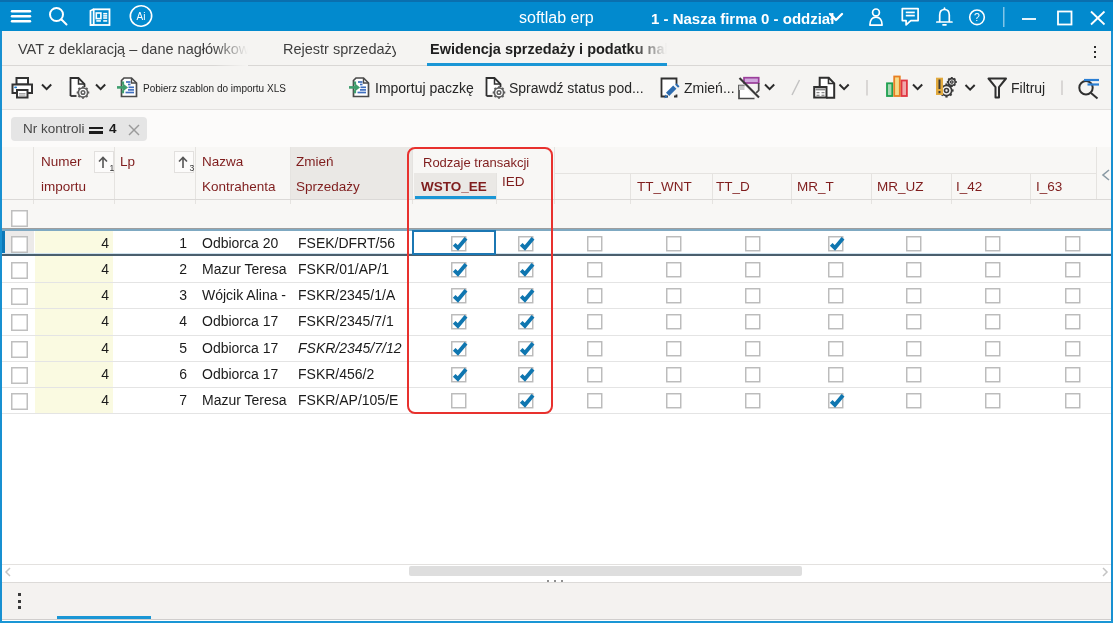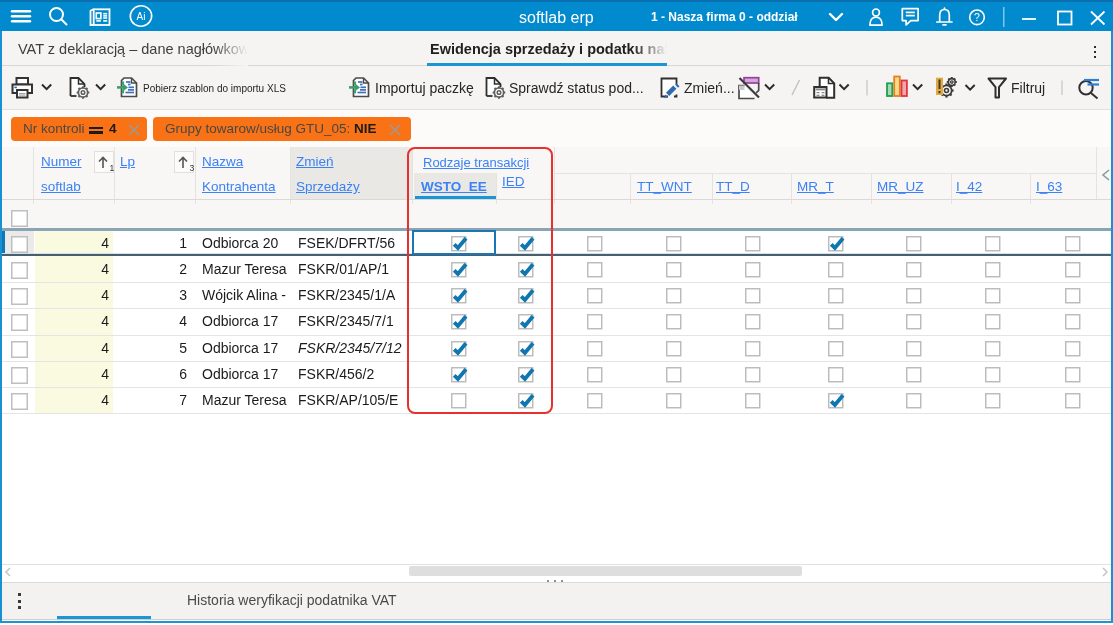--- a/index.html
+++ b/index.html
@@ -24,39 +24,39 @@
 .tab.active { font-weight:bold; color:#1f1f1f; }
 .tab .fade { position:absolute; right:0; top:0; width:34px; height:35px; background:linear-gradient(to right, rgba(245,244,242,0), #f5f4f2); }
 .tabline { left:427px; top:62.5px; width:240px; height:3.5px; background:#1a96d5; }
 
 
 .toolbar { left:2px; top:66px; width:1109px; height:44px; background:#f5f4f2; border-bottom:1px solid #e3e1df; }
 .ttxt { position:absolute; top:67px; height:43px; line-height:43px; font-size:14px; color:#262626; white-space:nowrap; }
 
 
 .chiprow { left:2px; top:110px; width:1109px; height:37px; background:#fcfbfa; }
-.chip { position:absolute; top:117px; height:24px; background:#f97316; border-radius:4px; font-size:13.5px; color:#474747; line-height:24px; white-space:nowrap; }
+.chip { position:absolute; top:117px; height:24px; background:#e5e5e5; border-radius:4px; font-size:13.5px; color:#474747; line-height:24px; white-space:nowrap; }
 
 
 .hdr { position:absolute; background:#f8f7f5; }
-.hdrtxt { position:absolute; font-size:13.5px; color:#3b82f6; white-space:nowrap;text-decoration:underline; }
+.hdrtxt { position:absolute; font-size:13.5px; color:#7f1d1d; white-space:nowrap; }
 .vline { position:absolute; width:1px; background:#e5e3e0; }
 .cell { position:absolute; font-size:14px; color:#1b1b1b; white-space:nowrap; overflow:hidden; }
 .num { text-align:right; }
 .rowsep { position:absolute; left:2px; width:1109px; height:1px; background:#e4e4e4; }
 .ycell { position:absolute; left:35px; width:78px; background:#fafae1; }
 </style>
 </head>
 <body>
 <div class="win">
 
   <div class="abs titlebar"></div>
   <div class="abs titletop"></div>
   <div class="abs tb-txt" style="left:519px; top:9px; font-weight:500; font-size:16px;">softlab erp</div>
-  <div class="abs tb-txt" style="left:651px; top:9.5px; font-weight:bold; font-size:12px;">1 - Nasza firma 0 - oddział</div>
+  <div class="abs tb-txt" style="left:651px; top:9.5px; font-weight:bold; font-size:15px;">1 - Nasza firma 0 - oddział</div>
   <svg class="abs" style="left:0; top:0;" width="1113" height="31" viewBox="0 0 1113 31">
 
     <g stroke="#fff" stroke-width="2.4" stroke-linecap="round">
       <line x1="12" y1="11.3" x2="30" y2="11.3"></line>
       <line x1="12" y1="16.3" x2="30" y2="16.3"></line>
       <line x1="12" y1="21.3" x2="30" y2="21.3"></line>
     </g>
 
     <g stroke="#fff" stroke-width="2" fill="none" stroke-linecap="round">
       <circle cx="56.5" cy="14.5" r="6.5"></circle>
@@ -109,20 +109,21 @@
     <line x1="1022" y1="19" x2="1036" y2="19" stroke="#fff" stroke-width="1.8"></line>
     <rect x="1058" y="11.5" width="13.5" height="13" fill="none" stroke="#fff" stroke-width="1.8"></rect>
     <g stroke="#fff" stroke-width="1.8">
       <line x1="1091" y1="11.5" x2="1104.5" y2="24.5"></line>
       <line x1="1104.5" y1="11.5" x2="1091" y2="24.5"></line>
     </g>
   </svg>
 
   <div class="abs tabs"></div>
   <div class="abs tab" style="left:18px; width:230px;">VAT z deklaracją – dane nagłówkowe<div class="fade"></div></div>
+  <div class="abs tab" style="left:283px; width:113px;">Rejestr sprzedaży</div>
   <div class="abs tab active" style="left:430px; width:237px;">Ewidencja sprzedaży i podatku należne<div class="fade"></div></div>
   <div class="abs" style="left:1093.5px; top:45.5px; width:3px; height:14px;">
     <span style="position:absolute;left:0;top:0;width:2.6px;height:2.6px;background:#2b2b2b;"></span>
     <span style="position:absolute;left:0;top:5px;width:2.6px;height:2.6px;background:#2b2b2b;"></span>
     <span style="position:absolute;left:0;top:10px;width:2.6px;height:2.6px;background:#2b2b2b;"></span>
   </div>
   <div class="abs tabline"></div>
 
   <div class="abs toolbar"></div>
   <div class="abs ttxt" style="left:143px; font-size:10px;">Pobierz szablon do importu XLS</div>
@@ -284,37 +285,28 @@
     <span style="position:absolute; left:78px; top:9.5px; width:14px; height:2.6px; background:#1b1b1b;"></span>
     <span style="position:absolute; left:78px; top:14px; width:14px; height:2.6px; background:#1b1b1b;"></span>
     <b style="position:absolute; left:98px; top:0; color:#1b1b1b;">4</b>
     <svg style="position:absolute; left:117px; top:6.5px;" width="12" height="12" viewBox="0 0 12 12">
         <g stroke="#9a9a9a" stroke-width="1.4">
           <line x1="1" y1="1" x2="11" y2="11"></line>
           <line x1="11" y1="1" x2="1" y2="11"></line>
         </g>
       </svg>
   </div>
-  <div class="abs chip" style="left:153px; width:258px;">
-    <span style="position:absolute; left:12px; top:0;">Grupy towarow/usług GTU_05: <b style="color:#1b1b1b;">NIE</b></span>
-    <svg style="position:absolute; left:236px; top:6.5px;" width="12" height="12" viewBox="0 0 12 12">
-        <g stroke="#9a9a9a" stroke-width="1.4">
-          <line x1="1" y1="1" x2="11" y2="11"></line>
-          <line x1="11" y1="1" x2="1" y2="11"></line>
-        </g>
-      </svg>
-  </div>
 
   <div class="abs hdr" style="left:2px; top:147px; width:1109px; height:53px;"></div>
   <div class="abs" style="left:290px; top:147px; width:122px; height:53px; background:#eae8e5;"></div>
   <div class="abs" style="left:414px; top:173px; width:82px; height:27px; background:#eae8e5;"></div>
   <div class="abs" style="left:415px; top:196px; width:81px; height:4px; background:#1a96d5;"></div>
 
   <div class="abs hdrtxt" style="left:41px; top:154px;">Numer</div>
-  <div class="abs hdrtxt" style="left:41px; top:179px;">softlab</div>
+  <div class="abs hdrtxt" style="left:41px; top:179px;">importu</div>
   <div class="abs hdrtxt" style="left:120px; top:154px;">Lp</div>
   <div class="abs hdrtxt" style="left:202px; top:154px;">Nazwa</div>
   <div class="abs hdrtxt" style="left:202px; top:179px;">Kontrahenta</div>
   <div class="abs hdrtxt" style="left:296px; top:154px;">Zmień</div>
   <div class="abs hdrtxt" style="left:296px; top:179px;">Sprzedaży</div>
   <div class="abs hdrtxt" style="left:423px; top:155px; font-size:13px;">Rodzaje transakcji</div>
   <div class="abs hdrtxt" style="left:421px; top:179px; font-weight:bold;">WSTO_EE</div>
   <div class="abs hdrtxt" style="left:502px; top:174px;">IED</div>
   <div class="abs hdrtxt" style="left:557px; top:196px;">TP</div>
   <div class="abs hdrtxt" style="left:637px; top:179px;">TT_WNT</div>
@@ -667,20 +659,19 @@
     <span style="position:absolute;left:14px;top:0;width:2px;height:2px;background:#8f8f8f;"></span>
   </div>
 
   <div class="abs" style="left:2px; top:582px; width:1109px; height:37px; background:#f4f2f0; border-top:1px solid #dcdad8;"></div>
   <div class="abs" style="left:16px; top:588px; width:8px; height:26px;">
     <span style="position:absolute;left:2px;top:5px;width:3px;height:3px;background:#3a3a3a;"></span>
     <span style="position:absolute;left:2px;top:11.5px;width:3px;height:3px;background:#3a3a3a;"></span>
     <span style="position:absolute;left:2px;top:18px;width:3px;height:3px;background:#3a3a3a;"></span>
   </div>
   <div class="abs" style="left:57px; top:616px; width:94px; height:4px; background:#1a96d5;"></div>
-  <div class="abs" style="left:187px; top:582px; height:37px; line-height:37px; font-size:14px; color:#4a4a4a;">Historia weryfikacji podatnika VAT</div>
   <div class="abs" style="left:2px; top:619px; width:1109px; height:1px; background:#d0cecd;"></div>
 
   <div class="abs bl"></div>
   <div class="abs br"></div>
   <div class="abs bb"></div>
 
 </div>
 
 </body></html>

